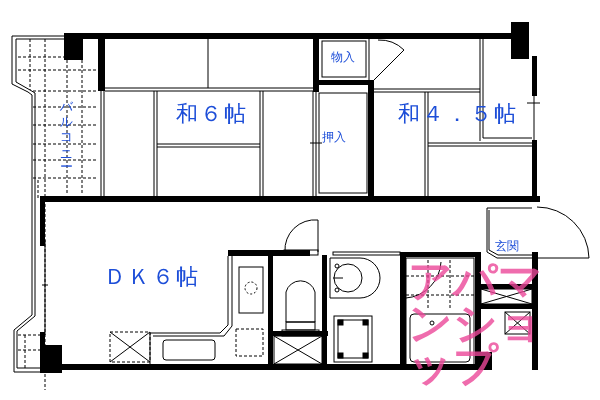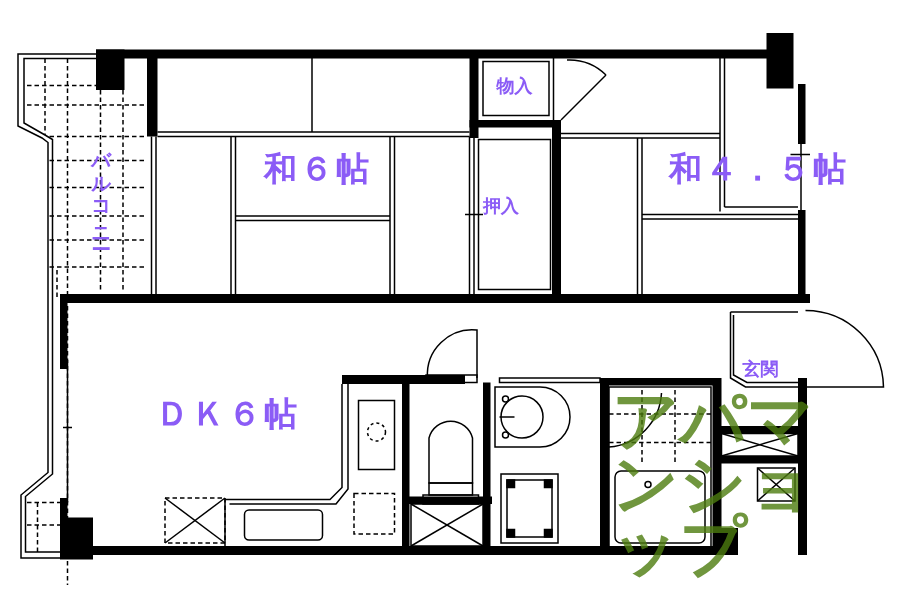--- a/index.html
+++ b/index.html
@@ -1,22 +1,22 @@
 <!DOCTYPE html>
 <html><head>
 <meta charset="utf-8">
 <style>
   html, body { margin: 0; padding: 0; background: #ffffff; }
   body { width: 600px; height: 400px; overflow: hidden; position: relative; font-family: "DejaVu Sans", sans-serif; }
   svg { position: absolute; left: 0; top: 0; }
-  .lbl { position: absolute; color: #8b5cf6; white-space: nowrap; line-height: 1; font-weight: bold; }
+  .lbl { position: absolute; color: #1d4ed8; white-space: nowrap; line-height: 1; }
   .big { font-size: 22px; letter-spacing: 2px; }
   .small { font-size: 12px; }
   .vert { writing-mode: vertical-rl; font-size: 13px; letter-spacing: 2px; }
-  .wm { position: absolute; font-size: 44px; font-weight: bold; color: #4d7c0f; opacity: 0.8; }
+  .wm { position: absolute; font-size: 44px; font-weight: bold; color: #ec4899; opacity: 0.8; }
 </style>
 </head>
 <body>
 
 <svg width="600" height="400" viewBox="0 0 600 400">
 
   <g fill="none" stroke="#000" stroke-width="1">
     <polyline points="66,36 12,36 12,84 28,92 32,95 32,315 14,330 14,372 42,372"></polyline>
     <polyline points="66,39 16,39 16,82 30,90 35,93 35,316 17,331 17,368 42,368"></polyline>
 
@@ -187,18 +187,18 @@
     <line x1="532" y1="289" x2="481" y2="304"></line>
     <rect x="505" y="312" width="25" height="22"></rect>
     <line x1="505" y1="312" x2="530" y2="334"></line>
     <line x1="530" y1="312" x2="505" y2="334"></line>
   </g>
 </svg>
 
 <div class="wm" style="left:408px; top:260px; width:140px; line-height:42px; word-break:break-all;">アパマンショップ</div>
 
 <div class="lbl big" style="left:176px; top:103px;text-align:center;">和６帖</div>
-<div class="lbl big" style="left:398px; top:103px;margin-left:48px;">和４．５帖</div>
+<div class="lbl big" style="left:398px; top:103px;">和４．５帖</div>
 <div class="lbl big" style="left:104px; top:266px;">ＤＫ６帖</div>
 <div class="lbl vert" style="left:60px; top:92px;">バルコニー</div>
 <div class="lbl small" style="left:331px; top:51px;">物入</div>
 <div class="lbl small" style="left:322px; top:131px;">押入</div>
 <div class="lbl small" style="left:495px; top:240px;">玄関</div>
 
 </body></html>

